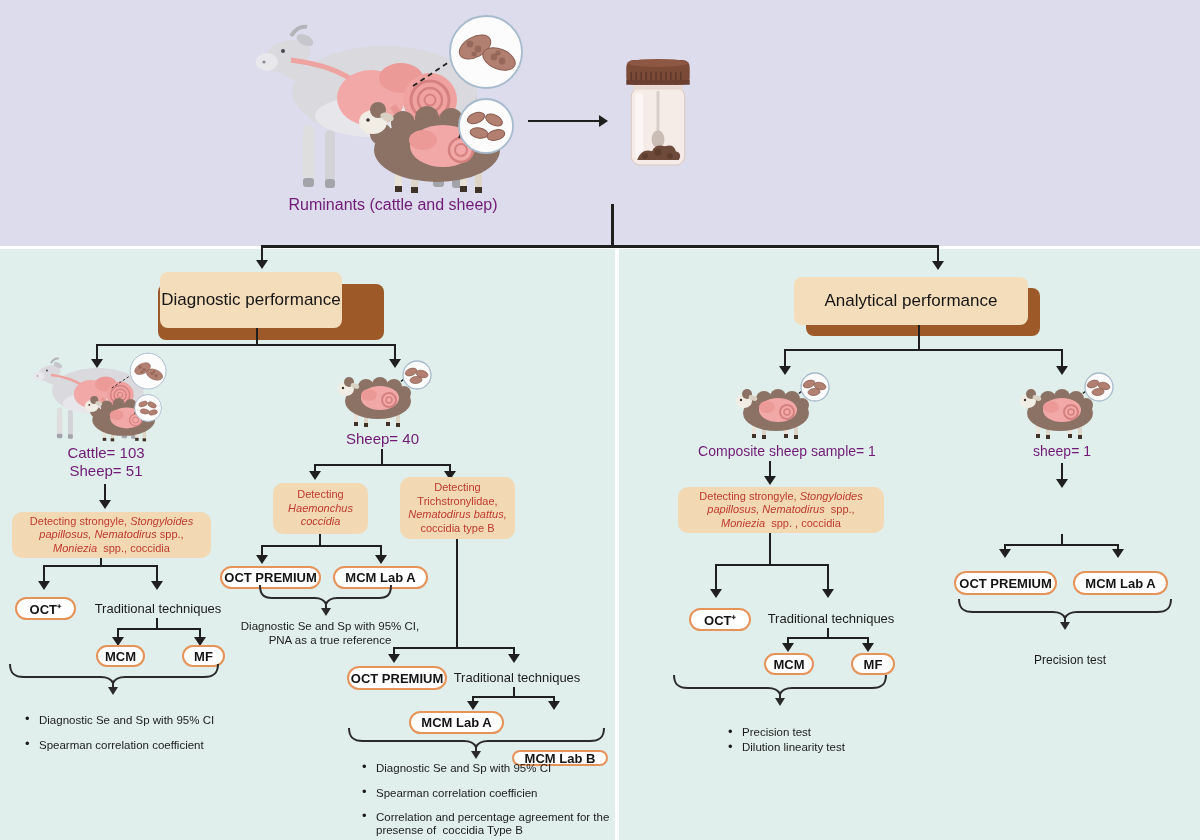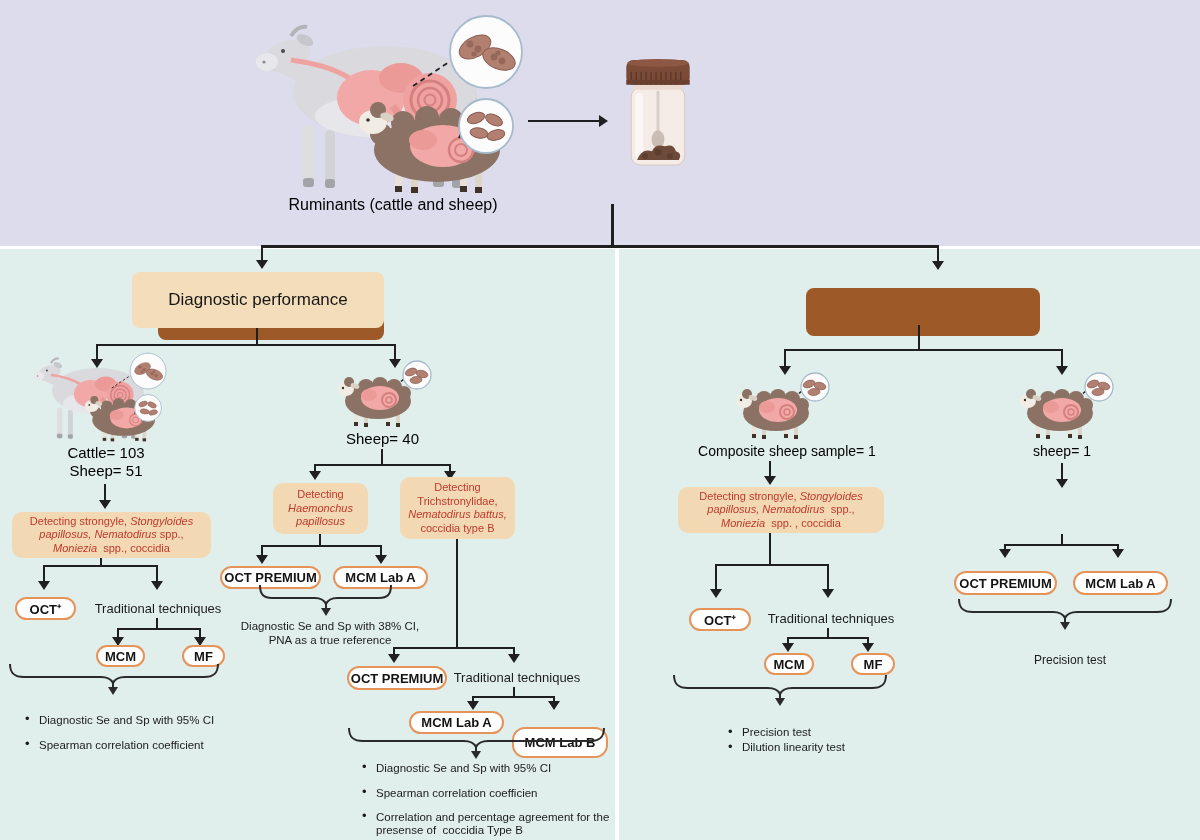--- a/index.html
+++ b/index.html
@@ -18,21 +18,21 @@
   .ah-d{position:absolute;width:0;height:0;border-left:6px solid transparent;border-right:6px solid transparent;border-top:9px solid #1f1f1f;}
   .ah-r{position:absolute;width:0;height:0;border-top:6px solid transparent;border-bottom:6px solid transparent;border-left:9px solid #1f1f1f;}
   
   .hdr-shadow{position:absolute;background:#9d5a28;border-radius:8px;}
   .hdr{position:absolute;background:#f4ddba;border-radius:8px;display:flex;align-items:center;justify-content:center;font-size:17px;color:#161616;}
   .samplebox{position:absolute;background:#f2dcba;border-radius:12px;display:flex;align-items:center;justify-content:center;font-size:17px;color:#161616;}
   .detect{position:absolute;background:#f2d8b3;border-radius:10px;color:#bf3a2e;font-size:11px;line-height:13.5px;text-align:center;display:flex;flex-direction:column;justify-content:center;padding:3px 5px;box-sizing:border-box;}
   .detect span{white-space:pre-wrap;}
   .it{font-style:italic;}
   .pill{position:absolute;background:#ffffff;border:2px solid #e6935a;border-radius:13px;display:flex;align-items:center;justify-content:center;font-weight:bold;font-size:13px;color:#141414;box-sizing:border-box;}
-  .redlabel{position:absolute;color:#000000;text-align:center;font-size:15px;line-height:18px;}
+  .redlabel{position:absolute;color:#701a75;text-align:center;font-size:15px;line-height:18px;}
   .plainlabel{position:absolute;color:#1c1c1c;text-align:center;font-size:13px;line-height:15px;}
   .note{position:absolute;color:#1c1c1c;text-align:center;font-size:11.5px;line-height:13.5px;}
   .bullets{position:absolute;color:#1c1c1c;font-size:11.5px;line-height:12.5px;}
   .bullet{position:relative;padding-left:14px;margin-bottom:12px;}
   .bullet::before{content:"\2022";position:absolute;left:0;top:-1px;font-size:13px;}
   .bullet span{white-space:pre-wrap;}
   .bullets.tight .bullet{margin-bottom:2px;}
   .brace{position:absolute;}
   .brace path{stroke:#2a2a2a;stroke-width:2;fill:none;}
   .brace polygon{fill:#2a2a2a;}
@@ -203,24 +203,27 @@
     </svg>
 
   <div class="vl vthick" style="left:611px;top:204px;height:43px"></div>
   <div class="hl thick" style="left:262px;top:245px;width:677px"></div>
   <div class="vl" style="left:261px;top:245px;height:16px"></div>
   <div class="ah-d" style="left:256px;top:260px"></div>
   <div class="vl" style="left:937px;top:245px;height:17px"></div>
   <div class="ah-d" style="left:932px;top:261px"></div>
 
   <div class="hdr-shadow" style="left:158px;top:284px;width:226px;height:56px"></div>
-  <div class="hdr" style="left:132px;top:272px;width:252px;height:56px">
+  <div class="hdr" style="left:160px;top:272px;width:182px;height:56px">
     <span>Diagnostic performance</span>
   </div>
   <div class="hdr-shadow" style="left:806px;top:288px;width:234px;height:48px"></div>
+  <div class="hdr" style="left:794px;top:277px;width:234px;height:48px">
+    <span>Analytical performance</span>
+  </div>
 
   <div class="vl" style="left:256px;top:328px;height:18px"></div>
   <div class="hl" style="left:97px;top:344px;width:299px"></div>
   <div class="vl" style="left:96px;top:344px;height:16px"></div>
   <div class="ah-d" style="left:91px;top:359px"></div>
   <div class="vl" style="left:394px;top:344px;height:16px"></div>
   <div class="ah-d" style="left:389px;top:359px"></div>
 
   <div class="vl" style="left:918px;top:325px;height:26px"></div>
   <div class="hl" style="left:785px;top:349px;width:278px"></div>
@@ -290,21 +293,21 @@
   <div class="vl" style="left:381px;top:449px;height:17px"></div>
   <div class="hl" style="left:315px;top:464px;width:136px"></div>
   <div class="vl" style="left:314px;top:464px;height:8px"></div>
   <div class="ah-d" style="left:309px;top:471px"></div>
   <div class="vl" style="left:449px;top:464px;height:8px"></div>
   <div class="ah-d" style="left:444px;top:471px"></div>
 
   <div class="detect" style="left:273px;top:483px;width:95px;height:51px">
     <div><span>Detecting</span></div>
     <div class="it"><span>Haemonchus</span></div>
-    <div class="it"><span>papillosus</span></div>
+    <div class="it"><span>coccidia</span></div>
   </div>
   <div class="detect" style="left:400px;top:477px;width:115px;height:62px">
     <div><span>Detecting</span></div>
     <div><span>Trichstronylidae,</span></div>
     <div class="it"><span>Nematodirus battus,</span></div>
     <div><span>coccidia type B</span></div>
   </div>
 
   <div class="vl" style="left:319px;top:534px;height:13px"></div>
   <div class="hl" style="left:262px;top:545px;width:120px"></div>
@@ -319,21 +322,21 @@
   <div class="pill" style="left:333px;top:566px;width:95px;height:23px">
       <span>MCM Lab A</span>
     </div>
 
   <svg class="brace" style="left:258px;top:584px" width="135" height="34">
     <path d="M2,1 C2,11 6,14 14,14 L57,14 C63,14 66,16 68,20 C70,16 73,14 79,14 L121,14 C129,14 133,11 133,1"></path>
     <line x1="68" y1="19" x2="68" y2="24" stroke="#2a2a2a" stroke-width="2"></line>
     <polygon points="63,24 73,24 68,32"></polygon>
   </svg>
   <div class="note" style="left:240px;top:620px;width:180px">
-    <div>Diagnostic Se and Sp with 38% CI,</div>
+    <div>Diagnostic Se and Sp with 95% CI,</div>
     <div>PNA as a true reference</div>
   </div>
 
   <div class="vl" style="left:456px;top:539px;height:110px"></div>
   <div class="hl" style="left:394px;top:647px;width:121px"></div>
   <div class="vl" style="left:393px;top:647px;height:8px"></div>
   <div class="ah-d" style="left:388px;top:654px"></div>
   <div class="vl" style="left:513px;top:647px;height:8px"></div>
   <div class="ah-d" style="left:508px;top:654px"></div>
 
@@ -345,21 +348,21 @@
   <div class="vl" style="left:513px;top:687px;height:11px"></div>
   <div class="hl" style="left:473px;top:696px;width:82px"></div>
   <div class="vl" style="left:472px;top:696px;height:6px"></div>
   <div class="ah-d" style="left:467px;top:701px"></div>
   <div class="vl" style="left:553px;top:696px;height:6px"></div>
   <div class="ah-d" style="left:548px;top:701px"></div>
 
   <div class="pill" style="left:409px;top:711px;width:95px;height:23px">
       <span>MCM Lab A</span>
     </div>
-  <div class="pill" style="left:512px;top:727px;width:96px;height:31px">
+  <div class="pill" style="left:512px;top:750px;width:96px;height:16px">
       <span>MCM Lab B</span>
     </div>
 
   <svg class="brace" style="left:347px;top:727px" width="259" height="34">
     <path d="M2,1 C2,11 7,14 16,14 L117,14 C124,14 127,16 129,20 C131,16 134,14 141,14 L243,14 C252,14 257,11 257,1"></path>
     <line x1="129" y1="19" x2="129" y2="24" stroke="#2a2a2a" stroke-width="2"></line>
     <polygon points="124,24 134,24 129,32"></polygon>
   </svg>
 
   <div class="bullets" style="left:362px;top:762px;width:255px">

